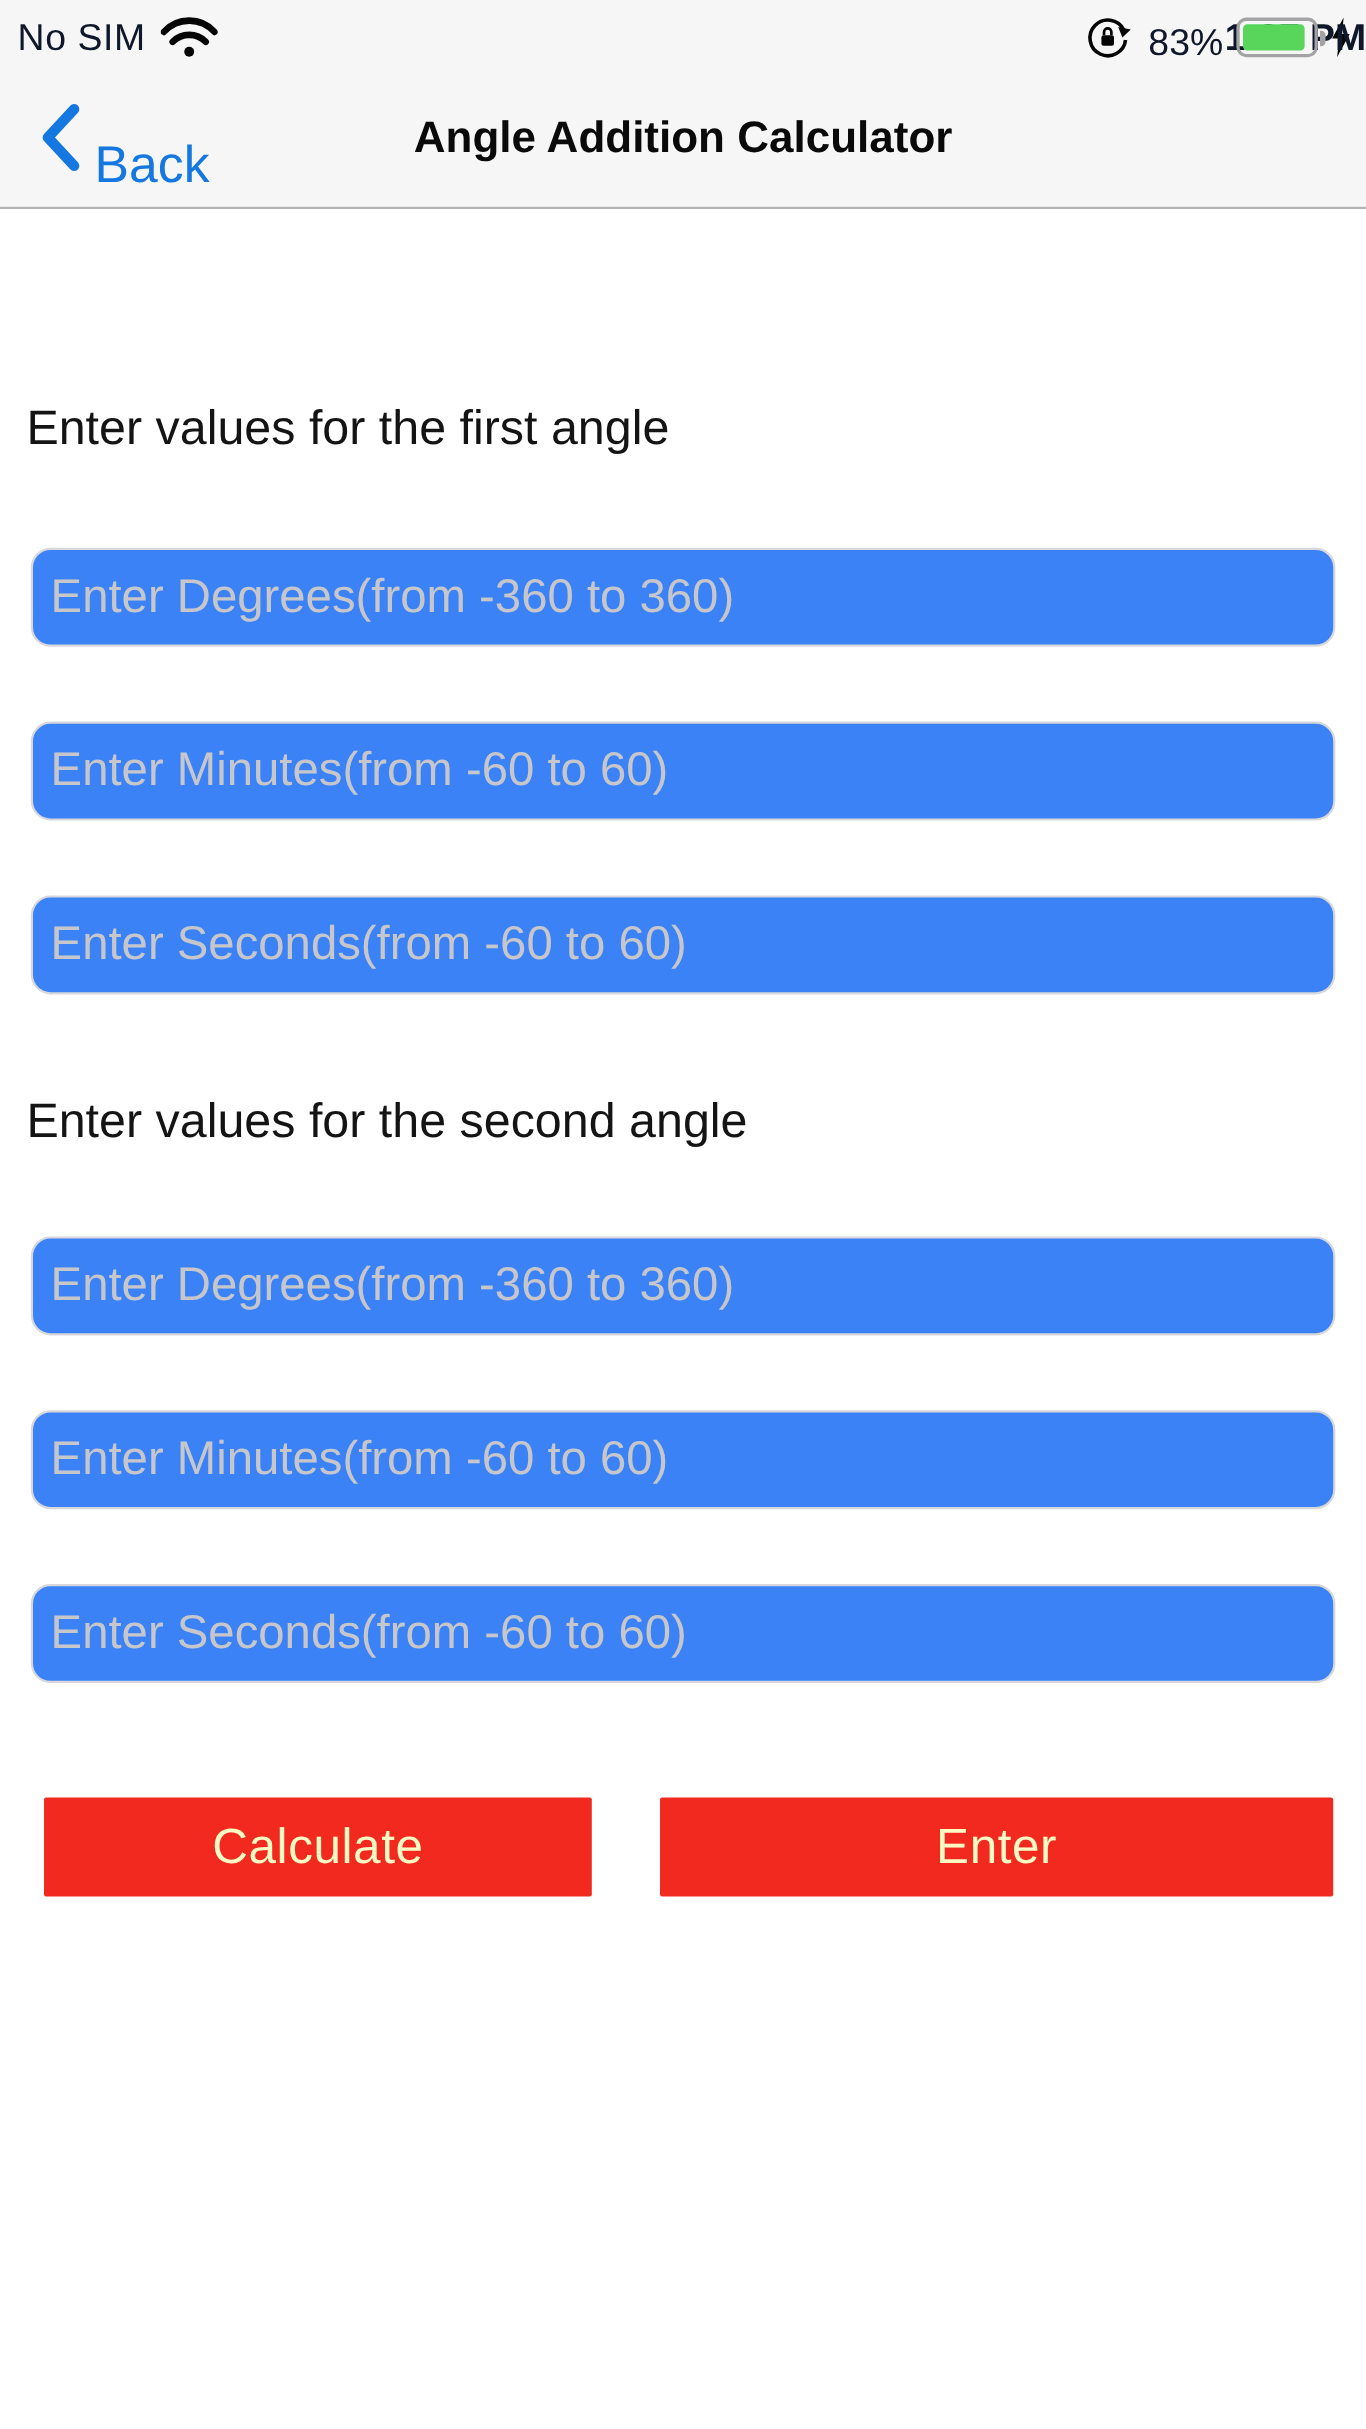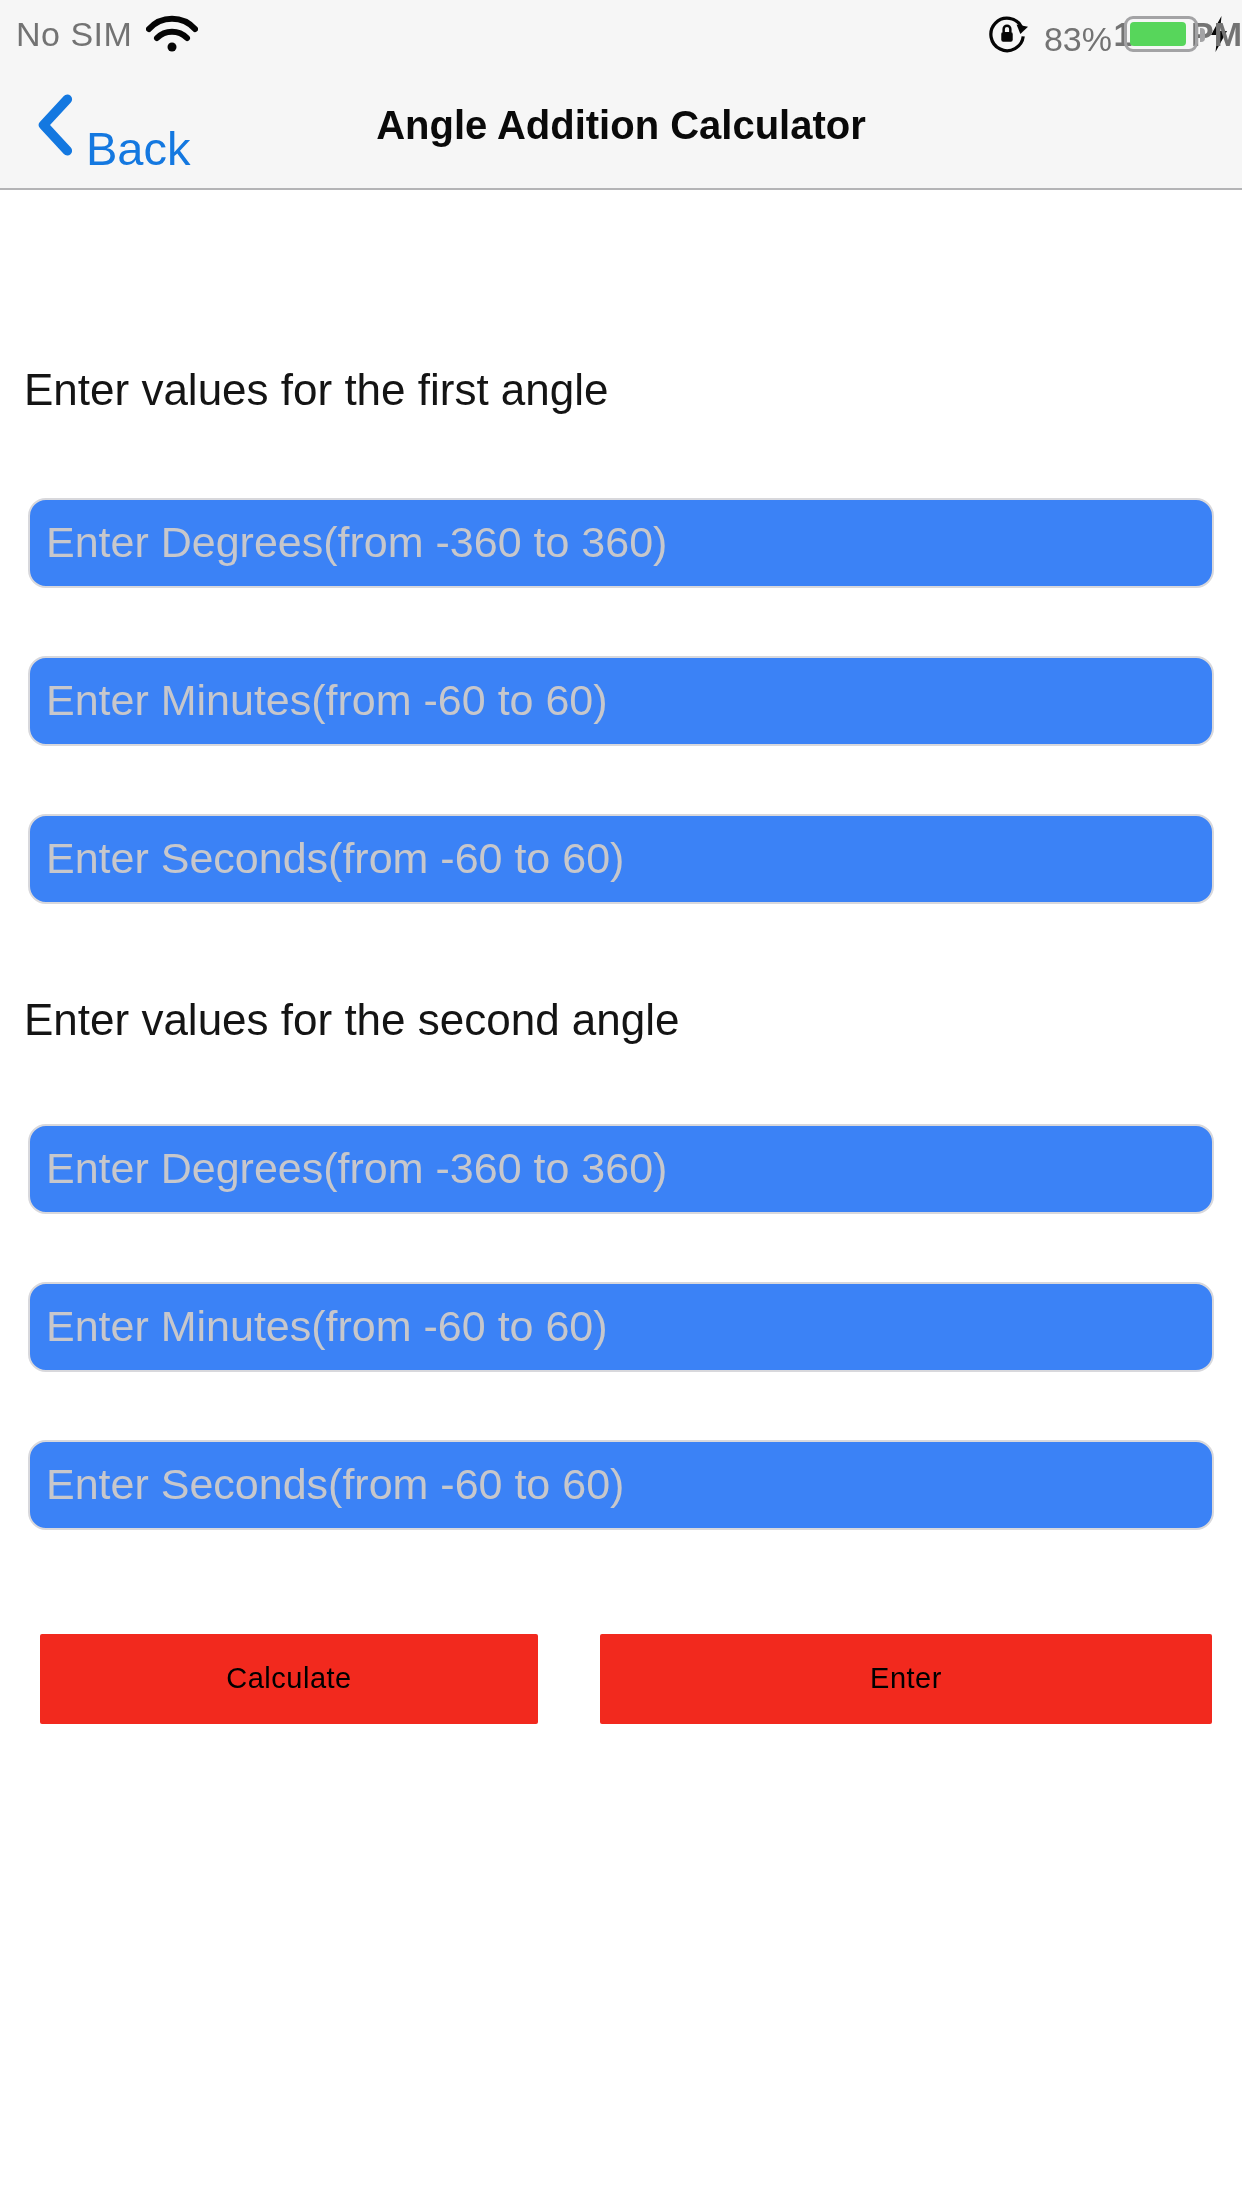--- a/index.html
+++ b/index.html
@@ -21,21 +21,21 @@
     border-bottom: 2px solid #b4b4b6;
   }
   .status-bar {
     position: relative;
     height: 62px;
     display: flex;
     align-items: center;
     justify-content: space-between;
     padding: 6px 12px 0 16px;
     font-size: 34px;
-    color: #737373;
+    color: #0f172a;
   }
   .status-left, .status-right { display: flex; align-items: center; }
   .status-left .carrier { margin-right: 14px; letter-spacing: 0.5px; }
   .status-center {
     position: absolute; left: 0; right: 0; top: 6px;
     height: 56px; display: flex; align-items: center; justify-content: flex-end;
     pointer-events: none;
   }
   .time { font-weight: 600; }
   .status-right .battery-pct { margin: 11px 12px 0 16px; }
@@ -132,23 +132,23 @@
     display: flex;
     margin-top: 60px;
     padding-left: 12px;
     gap: 62px;
   }
   .action-button {
     height: 90px;
     border: none;
     border-radius: 2px;
     background: #f2291e;
-    color: #000000;
+    color: #fef9c3;
     font-family: "Liberation Sans", "DejaVu Sans", sans-serif;
-    font-size: 29px;
+    font-size: 45px;
     letter-spacing: 0.5px;
     cursor: pointer;
     display: flex;
     align-items: center;
     justify-content: center;
   }
   .action-button.calculate { width: 498px; }
   .action-button.clear     { width: 612px; }
 </style>
 </head>

